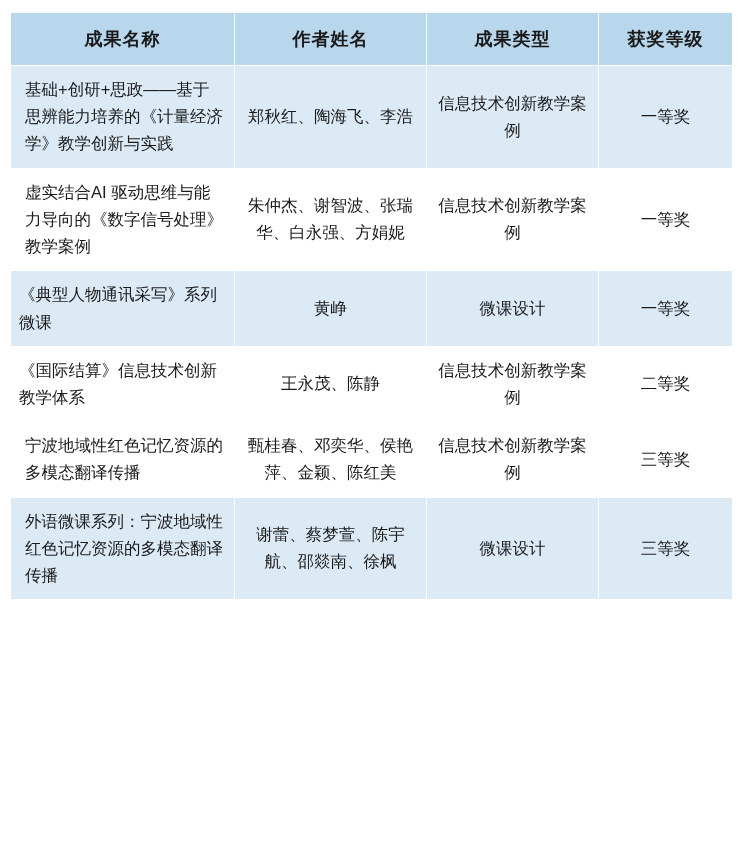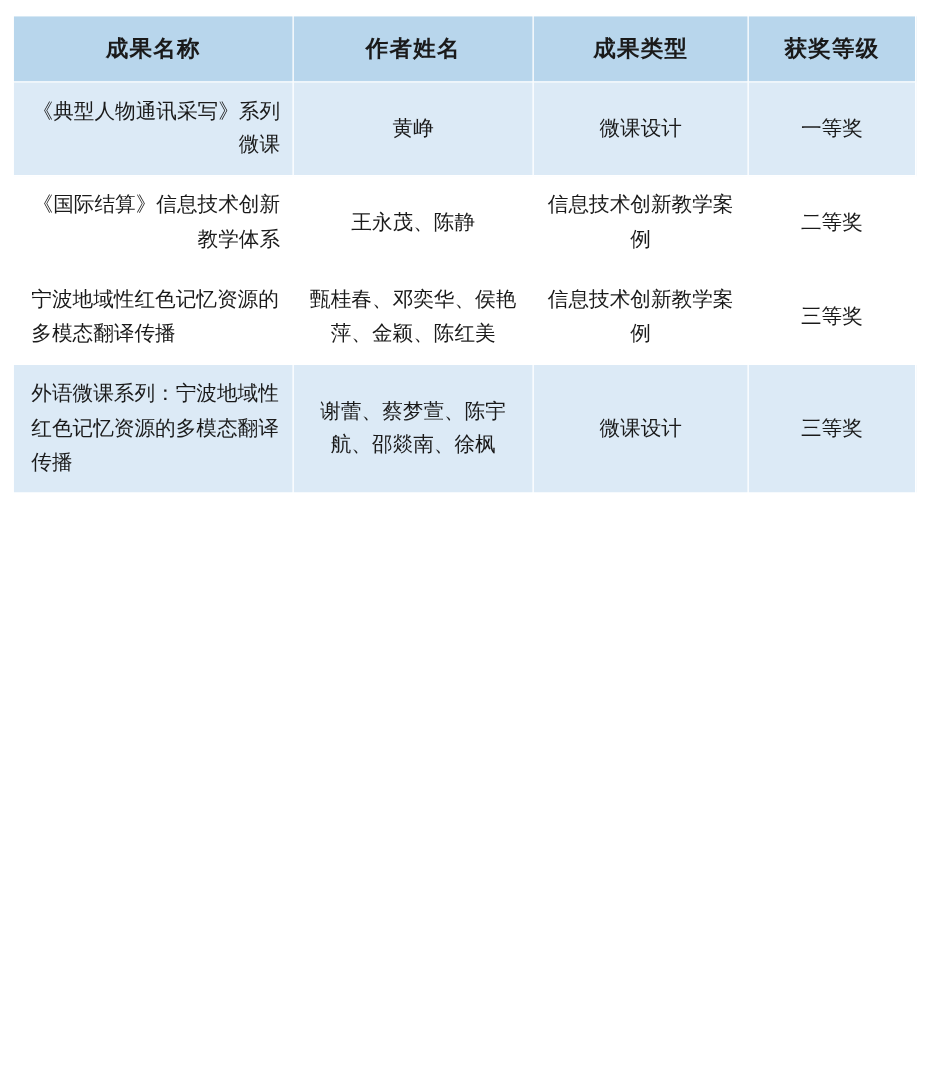--- a/index.html
+++ b/index.html
@@ -70,21 +70,21 @@
   }
   td.col-type {
     text-align: center;
   }
   td.col-level {
     text-align: center;
     white-space: nowrap;
   }
   
   td.col-name.centered {
-    text-align: right;
+    text-align: left;
     padding-left: 8px;
   }
 </style>
 </head>
 <body>
 
 <div class="sheet">
   <table class="award-table">
     <colgroup>
       <col class="c1">
@@ -94,20 +94,32 @@
     </colgroup>
     <thead>
       <tr>
         <th>成果名称</th>
         <th>作者姓名</th>
         <th>成果类型</th>
         <th>获奖等级</th>
       </tr>
     </thead>
     <tbody id="table-body">
+        <tr class="shade">
+          <td class="col-name">基础+创研+思政——基于思辨能力培养的《计量经济学》教学创新与实践</td>
+          <td class="col-authors">郑秋红、陶海飞、李浩</td>
+          <td class="col-type">信息技术创新教学案例</td>
+          <td class="col-level">一等奖</td>
+        </tr>
+        <tr class="plain">
+          <td class="col-name">虚实结合AI 驱动思维与能力导向的《数字信号处理》教学案例</td>
+          <td class="col-authors">朱仲杰、谢智波、张瑞华、白永强、方娟妮</td>
+          <td class="col-type">信息技术创新教学案例</td>
+          <td class="col-level">一等奖</td>
+        </tr>
         <tr class="shade">
           <td class="col-name centered">《典型人物通讯采写》系列微课</td>
           <td class="col-authors">黄峥</td>
           <td class="col-type">微课设计</td>
           <td class="col-level">一等奖</td>
         </tr>
         <tr class="plain">
           <td class="col-name centered">《国际结算》信息技术创新教学体系</td>
           <td class="col-authors">王永茂、陈静</td>
           <td class="col-type">信息技术创新教学案例</td>

